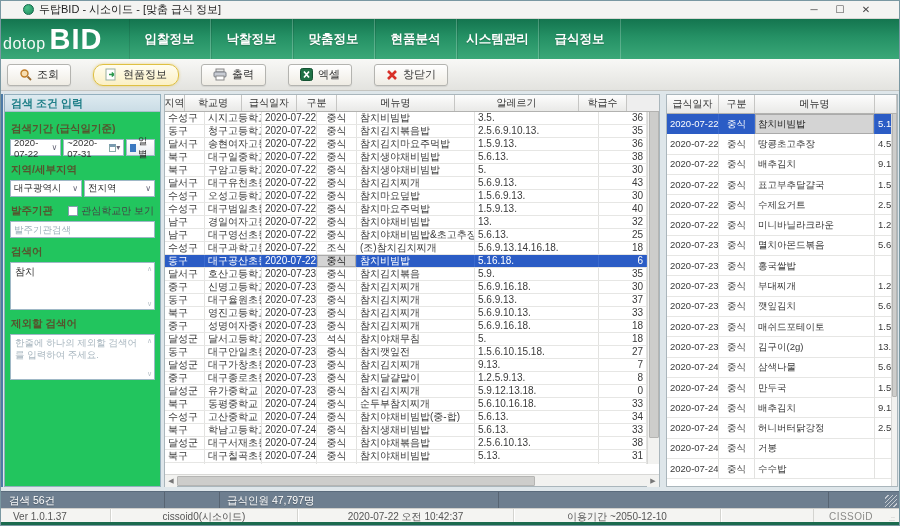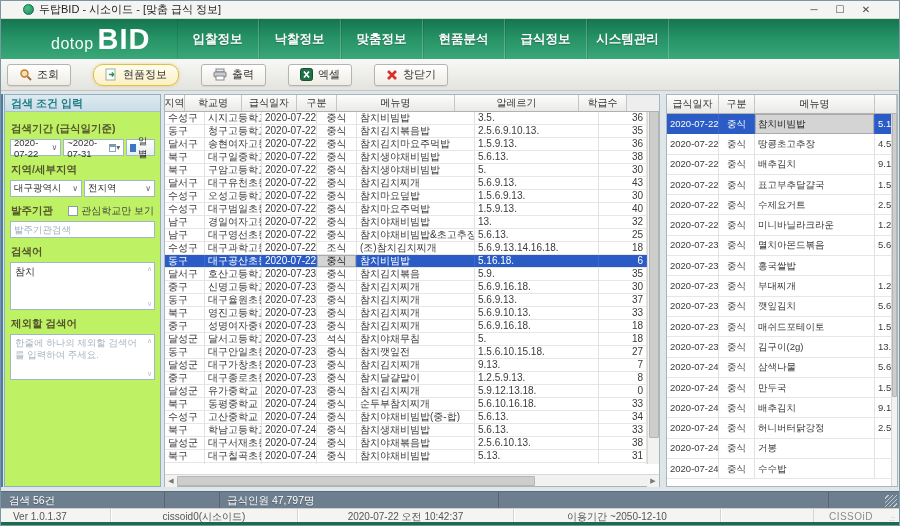--- a/index.html
+++ b/index.html
@@ -16,21 +16,21 @@
     border:1px solid #13684a; }
   .titletext { font-size:11px; color:#222; }
   .wincontrols { margin-left:auto; display:flex; }
   .winbtn { width:26px; height:16px; text-align:center; font-size:10px; line-height:16px;
     color:#444; cursor:default; }
 
   
   .gheader { position:absolute; top:18px; left:0; right:0; height:40px;
     background:linear-gradient(180deg,#14754f 0%, #259165 45%, #3aa878 100%);
     display:flex; align-items:center; }
-  .logo { width:128px; padding-left:2px; color:#fff; display:flex; align-items:baseline;margin-left:48px; }
+  .logo { width:128px; padding-left:2px; color:#fff; display:flex; align-items:baseline; }
   .logo-small { font-size:16px; font-weight:300; letter-spacing:.5px; opacity:.95; }
   .logo-big { font-size:29px; font-weight:700; margin-left:4px; letter-spacing:1px; }
   .gmenu { display:flex; height:100%; }
   .gmenu-item { width:82px; display:flex; align-items:center; justify-content:center;
     color:#fff; font-size:12.5px; font-weight:bold; cursor:pointer;
     border-right:1px solid rgba(255,255,255,.22); box-shadow:inset 1px 0 0 rgba(0,0,0,.10);
     text-shadow:0 1px 1px rgba(0,0,0,.25); }
 
   
   .toolbar { position:absolute; top:58px; left:0; right:0; height:32px;
@@ -41,21 +41,21 @@
     font-size:11px; color:#333; cursor:pointer; box-shadow:0 1px 1px rgba(0,0,0,.08); }
   .tbtn.active { background:linear-gradient(#fffdf0,#fbf0c4); border-color:#dfc042;
     box-shadow:0 0 3px rgba(220,180,40,.55);border-radius:10px; }
   .tbtn svg { display:block; }
 
   
   .leftstrip { position:absolute; left:0; top:93px; width:2px; height:393px; background:#4d7ba6; }
   .panel { position:absolute; background:#fff; border:1px solid #aab6bc; }
 
   
-  .search { left:3px; top:93px; width:157px; height:393px; background:#bef264;
+  .search { left:3px; top:93px; width:157px; height:393px; background:#22c55e;
     border-color:#93afbe; font-size:10.5px; }
   .search-hd { height:17px; background:linear-gradient(#ddeaf0,#cbdde6);
     border-bottom:1px solid #a8c0cc; color:#1f7f88; font-weight:bold; font-size:11px;
     line-height:16px; padding-left:6px; }
   .search-bd { padding:3px 5px; }
   .slabel { color:#55552e; font-weight:bold; font-size:10.5px; margin:7px 1px 3px; }
   .srow { display:flex; gap:2px; }
   .sselect,.sinput,.sbtn { height:17px; background:#fff; border:1px solid #9fb8c6;
     font-size:9.5px; color:#333; display:flex; align-items:center; padding:0 3px; }
   .sselect { justify-content:space-between; }
@@ -162,22 +162,22 @@
   <div class="gheader">
     <div class="logo">
       <span class="logo-small">dotop</span>
       <span class="logo-big">BID</span>
     </div>
     <div class="gmenu">
         <div class="gmenu-item">입찰정보</div>
         <div class="gmenu-item">낙찰정보</div>
         <div class="gmenu-item">맞춤정보</div>
         <div class="gmenu-item">현품분석</div>
+        <div class="gmenu-item">시스템관리</div>
         <div class="gmenu-item">급식정보</div>
-        <div class="gmenu-item">시스템관리</div>
       </div>
   </div>
 
   <div class="toolbar">
     <div class="tbtn">
       <svg width="13" height="13" viewBox="0 0 13 13">
           <circle cx="5.5" cy="5.5" r="3.5" fill="#f7ddb0" stroke="#c07c28" stroke-width="1.4"></circle>
           <line x1="8.5" y1="8.5" x2="12" y2="12" stroke="#9a6a30" stroke-width="1.8"></line>
         </svg>
       <span>조회</span>

